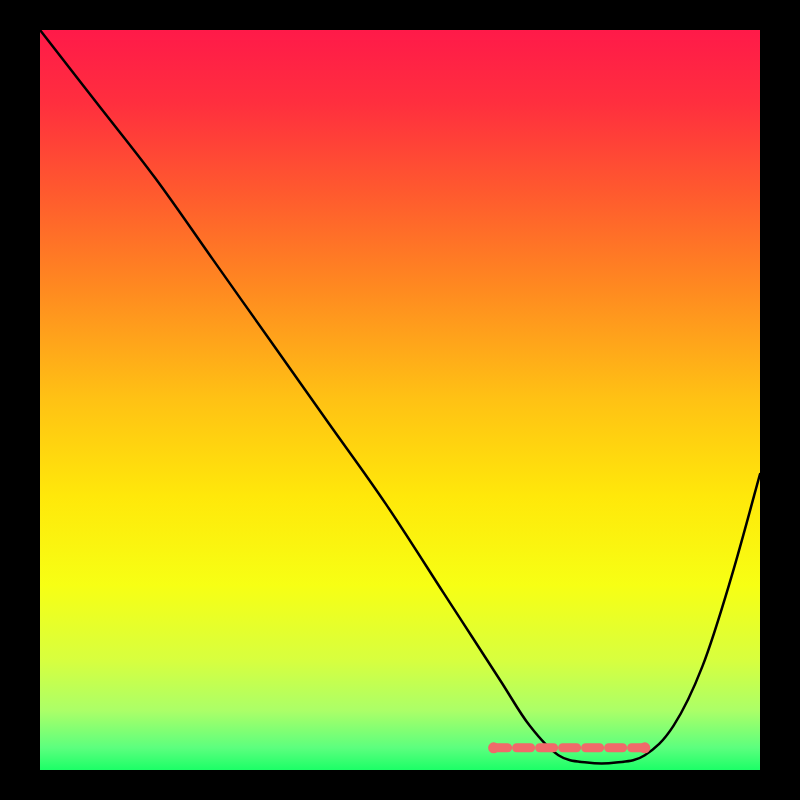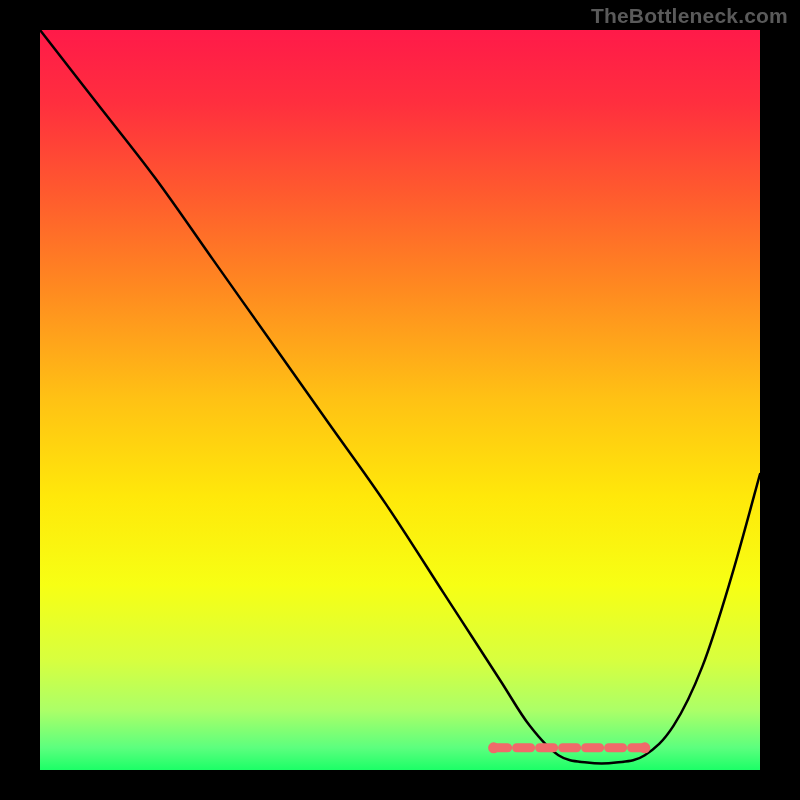--- a/index.html
+++ b/index.html
@@ -34,21 +34,20 @@
     height: 740px;
   }
   svg {
     display: block;
   }
 </style>
 </head>
 <body>
 
 <div class="container">
-  <div class="watermark">TheBottleneck.com</div>
   <div class="plot-area">
     <svg id="chart-svg" xmlns="http://www.w3.org/2000/svg" width="720" height="740" viewBox="0 0 720 740">
         <defs>
           <linearGradient id="bg-grad" x1="0" y1="0" x2="0" y2="1">
             <stop offset="0%" stop-color="#ff1a49"></stop>
             <stop offset="10%" stop-color="#ff2f3e"></stop>
             <stop offset="22%" stop-color="#ff5a2e"></stop>
             <stop offset="35%" stop-color="#ff8a20"></stop>
             <stop offset="50%" stop-color="#ffc214"></stop>
             <stop offset="63%" stop-color="#ffe80a"></stop>

